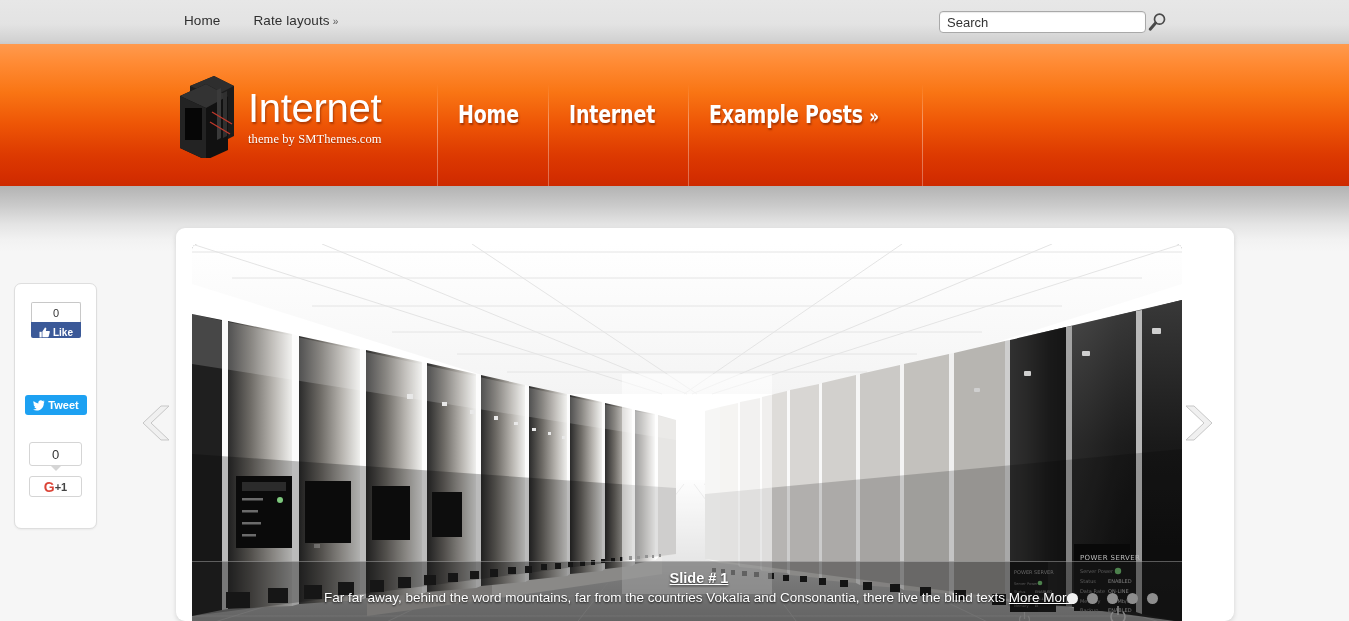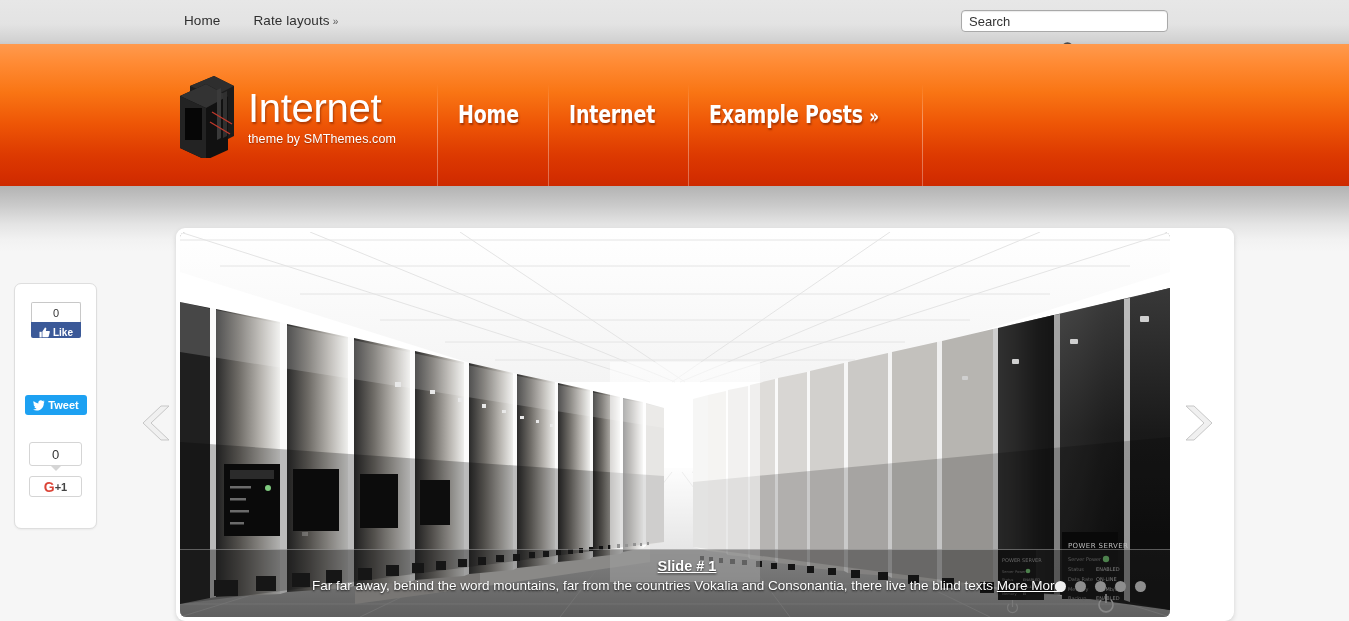--- a/index.html
+++ b/index.html
@@ -48,22 +48,20 @@
     color: #555;
     margin-left: 3px;
   }
 
   .search-wrap {
     position: absolute;
     right: 181px;
     top: 10px;
     display: flex;
     align-items: center;
-    gap: 7px;
-    flex-direction: column;
   }
   .search-input {
     width: 207px;
     height: 22px;
     box-sizing: border-box;
     border: 1px solid #a9a9a9;
     border-radius: 4px;
     background: #ffffff;
     padding: 0 7px;
     font-size: 13px;
@@ -128,20 +126,21 @@
     text-shadow: 1px 2px 2px rgba(90,20,0,0.45);
     white-space: nowrap;
   }
   .brand-sub {
     font-size: 12.5px;
     color: #ffffff;
     margin-top: 4px;
     letter-spacing: 0.1px;
     text-shadow: 0 1px 1px rgba(100,25,0,0.5);
     white-space: nowrap;
+    font-family: Liberation Serif, serif;
   }
 
   .mainnav {
     position: absolute;
     left: 437px;
     top: 0;
     height: 142px;
     display: flex;
     align-items: center;
   }
@@ -291,21 +290,21 @@
   
   .slider-frame {
     position: absolute;
     left: 176px;
     top: 228px;
     width: 1058px;
     height: 393px;
     background: #ffffff;
     border-radius: 9px;
     box-sizing: border-box;
-    padding: 4px;
+    padding: 16px;
     box-shadow: 0 2px 5px rgba(0,0,0,0.14);
   }
   .slider-viewport {
     position: relative;
     width: 990px;
     height: 385px;
     overflow: hidden;
     border-radius: 6px;
     background: #1a1a1a;
   }

